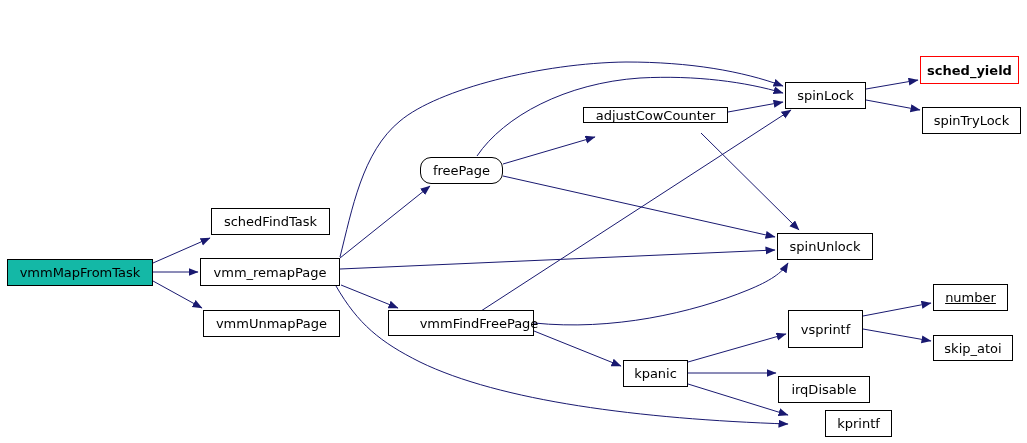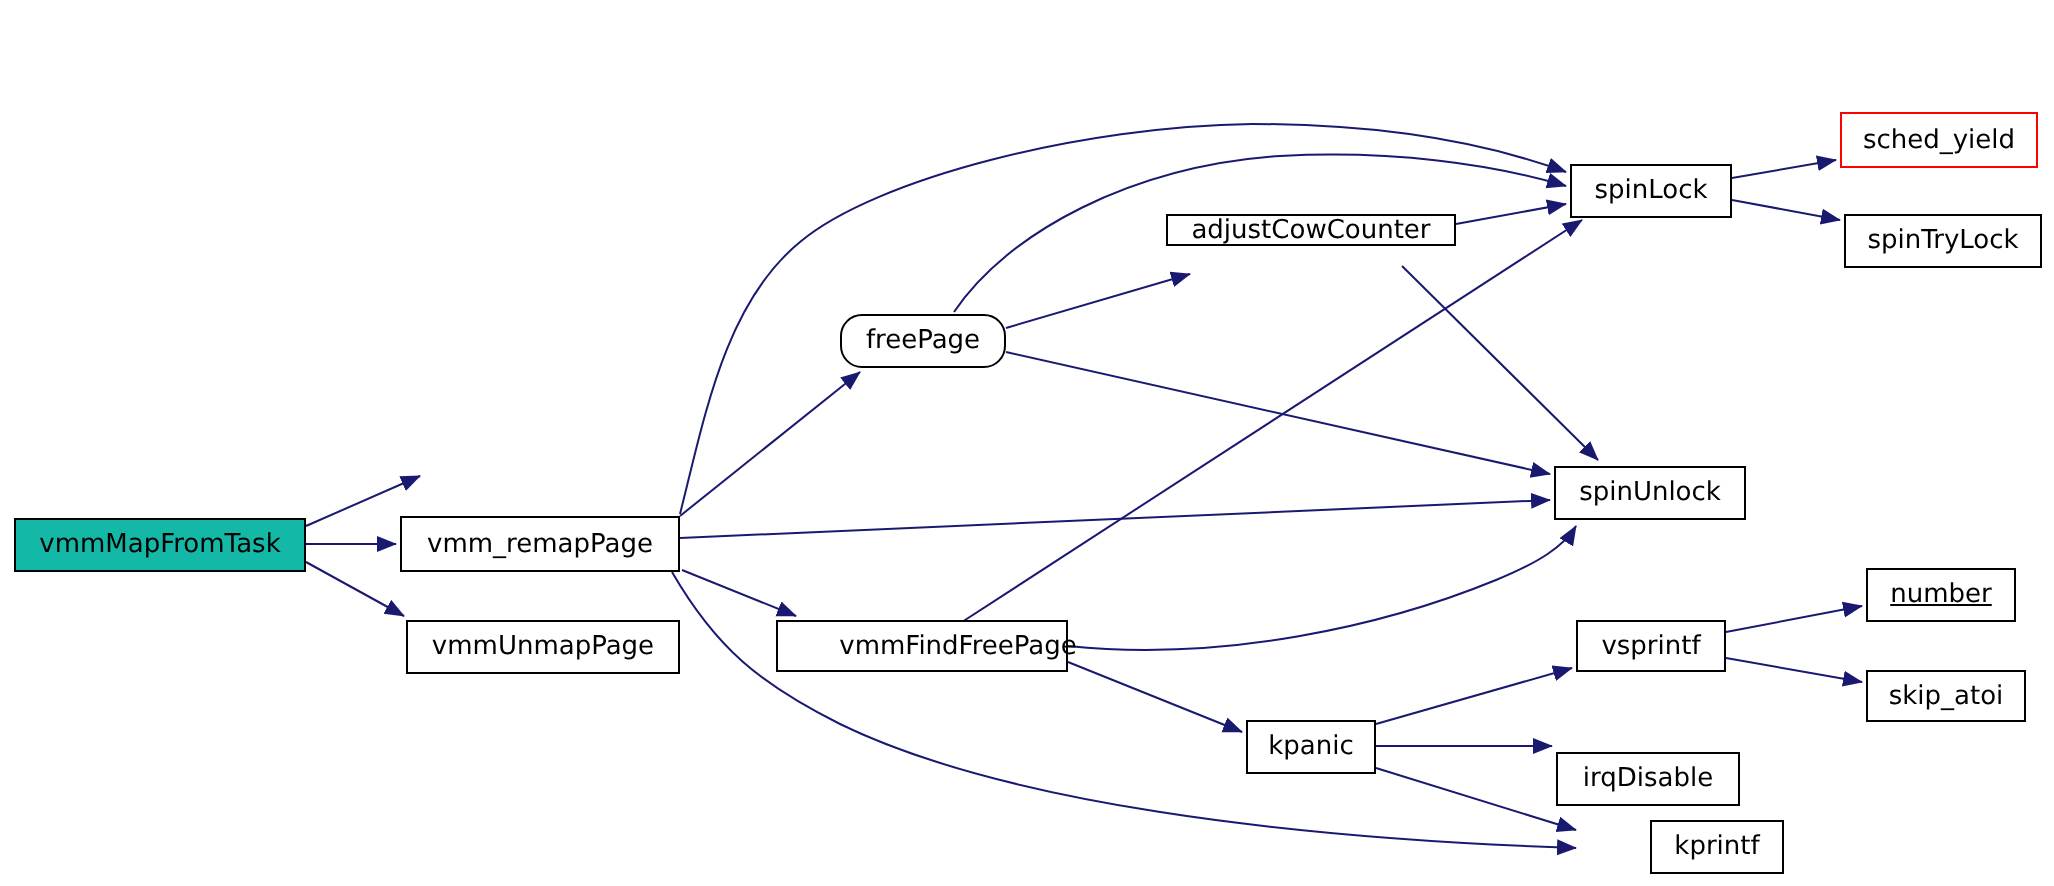--- a/index.html
+++ b/index.html
@@ -59,42 +59,43 @@
     <path d="M688,373 L776,373" marker-end="url(#arrow)"></path>
     <path d="M688,384 L788,415" marker-end="url(#arrow)"></path>
     <path d="M866,89 L918,80" marker-end="url(#arrow)"></path>
     <path d="M866,100 L920,110" marker-end="url(#arrow)"></path>
     <path d="M863,316 L931,303" marker-end="url(#arrow)"></path>
     <path d="M863,329 L931,341" marker-end="url(#arrow)"></path>
   </svg>
 
   <div class="node node--current" style="left:7px; top:259px; width:146px; height:27px;">vmmMapFromTask</div>
 
+  <div class="node" style="left:211px; top:208px; width:119px; height:27px;">schedFindTask</div>
 
   <div class="node" style="left:200px; top:258px; width:140px; height:28px;">vmm_remapPage</div>
 
   <div class="node" style="left:203px; top:310px; width:137px; height:27px;">vmmUnmapPage</div>
 
   <div class="node" style="left:420px; top:157px; width:83px; height:27px;border-radius:11px;">freePage</div>
 
   <div class="node" style="left:583px; top:107px; width:145px; height:16px;">adjustCowCounter</div>
 
   <div class="node" style="left:388px; top:310px; width:146px; height:26px;padding-left:36px;">vmmFindFreePage</div>
 
   <div class="node" style="left:785px; top:82px; width:81px; height:27px;">spinLock</div>
 
-  <div class="node node--highlight" style="left:920px; top:56px; width:99px; height:28px;">sched_yield</div>
+  <div class="node node--highlight" style="left:920px; top:56px; width:99px; height:28px;font-weight:bold;">sched_yield</div>
 
   <div class="node" style="left:922px; top:107px; width:99px; height:27px;">spinTryLock</div>
 
   <div class="node" style="left:777px; top:233px; width:96px; height:27px;">spinUnlock</div>
 
   <div class="node" style="left:623px; top:360px; width:65px; height:27px;">kpanic</div>
 
-  <div class="node" style="left:788px; top:310px; width:75px; height:26px;">vsprintf</div>
+  <div class="node" style="left:788px; top:310px; width:75px; height:38px;">vsprintf</div>
 
   <div class="node" style="left:933px; top:284px; width:75px; height:27px;text-decoration:underline;">number</div>
 
   <div class="node" style="left:933px; top:335px; width:80px; height:26px;">skip_atoi</div>
 
   <div class="node" style="left:778px; top:376px; width:92px; height:27px;">irqDisable</div>
 
   <div class="node" style="left:790px; top:410px; width:67px; height:27px;margin-left:35px;">kprintf</div>
 
 </div>

